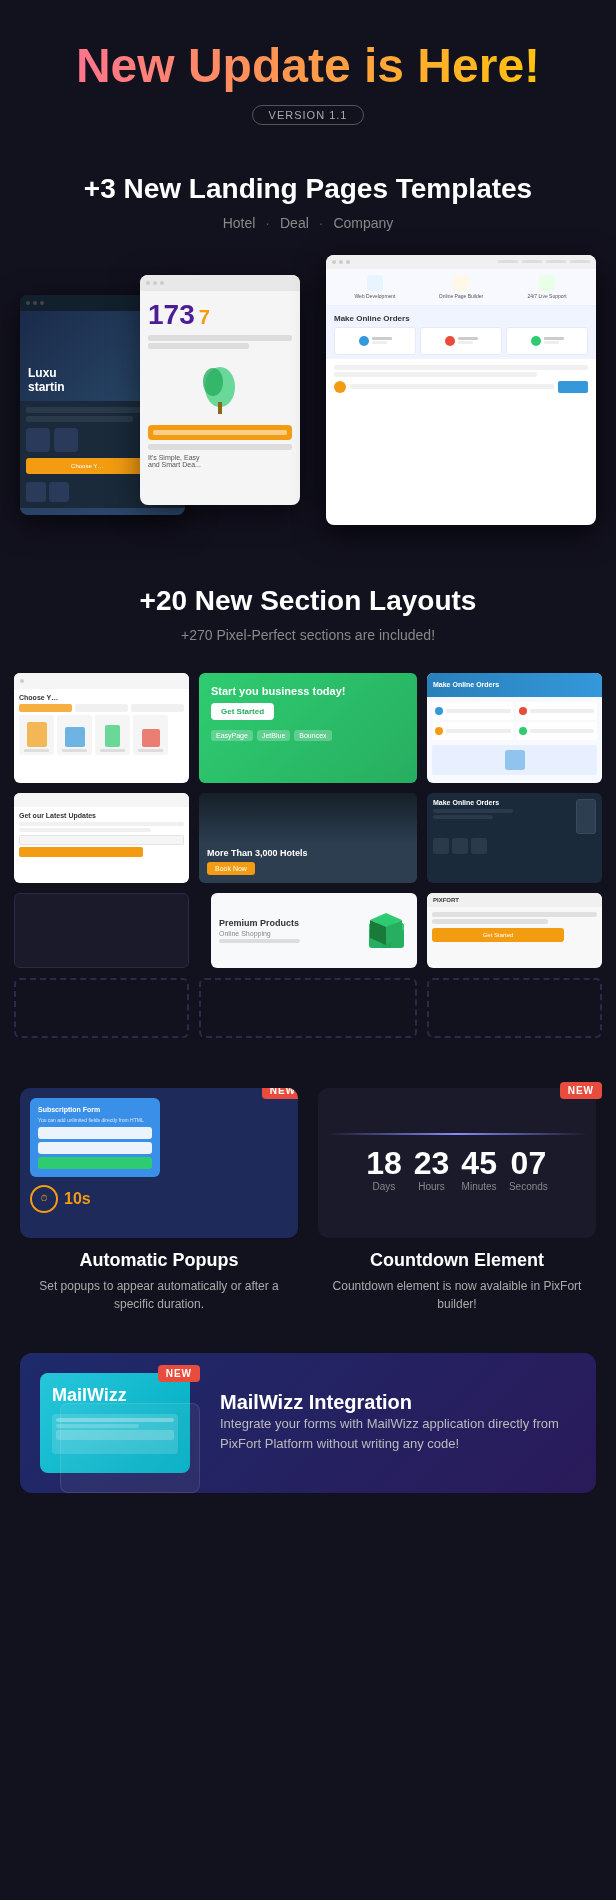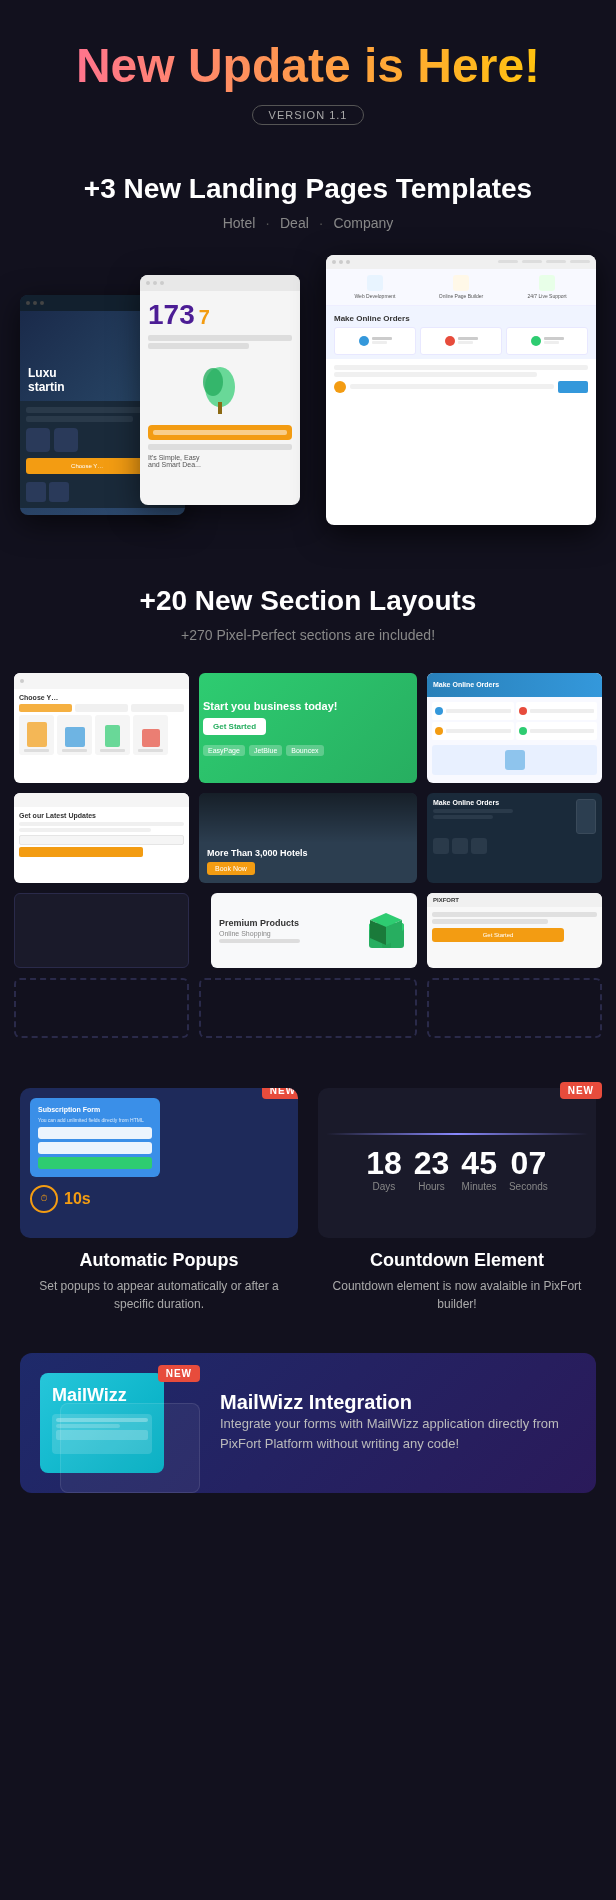--- a/index.html
+++ b/index.html
@@ -213,21 +213,21 @@
     }
     .mailwizz-img {
       width: 160px;
       flex-shrink: 0;
       position: relative;
     }
     .mailwizz-card {
       background: linear-gradient(135deg, #26c6da, #00acc1);
       border-radius: 8px;
       padding: 12px;
-      width: 124px;
+      width: 150px;
       height: 100px;
     }
     .mailwizz-logo-text {
       font-size: 18px;
       font-weight: 800;
       color: #fff;
     }
     .mailwizz-inner-card {
       background: rgba(255,255,255,0.15);
       border-radius: 4px;
@@ -438,21 +438,21 @@
           <div style="height: 3px; width: 25px; background: #ddd; border-radius: 1px;"></div>
         </div>
         <div style="width: 35px; height: 40px; background: #f5f5f5; border-radius: 3px; display: flex; flex-direction: column; align-items: center; justify-content: flex-end; padding-bottom: 3px;">
           <div style="width: 18px; height: 18px; background: #e74c3c; border-radius: 2px; margin-bottom: 2px; opacity: 0.7;"></div>
           <div style="height: 3px; width: 25px; background: #ddd; border-radius: 1px;"></div>
         </div>
       </div>
     </div>
   </div>
 
-  <div style="background: linear-gradient(135deg, #2ecc71, #27ae60); border-radius: 6px; overflow: hidden; min-height: 90px; padding: 4px; display: flex; flex-direction: column; gap: 6px; justify-content: center;">
+  <div style="background: linear-gradient(135deg, #2ecc71, #27ae60); border-radius: 6px; overflow: hidden; min-height: 90px; padding: 12px; display: flex; flex-direction: column; gap: 6px;">
     <div style="font-size: 11px; font-weight: bold; color: #fff;">Start you business today!</div>
     <div style="display: inline-block; background: #fff; color: #27ae60; font-size: 8px; padding: 4px 10px; border-radius: 4px; width: fit-content; font-weight: bold;">Get Started</div>
     <div style="display: flex; gap: 4px; flex-wrap: wrap; margin-top: 4px;">
       <div style="background: rgba(255,255,255,0.25); border-radius: 3px; padding: 2px 5px; font-size: 7px; color: #fff;">EasyPage</div>
       <div style="background: rgba(255,255,255,0.25); border-radius: 3px; padding: 2px 5px; font-size: 7px; color: #fff;">JetBlue</div>
       <div style="background: rgba(255,255,255,0.25); border-radius: 3px; padding: 2px 5px; font-size: 7px; color: #fff;">Bouncex</div>
     </div>
   </div>
 
   <div style="background: #f8f9ff; border-radius: 6px; overflow: hidden; height: 110px;">

